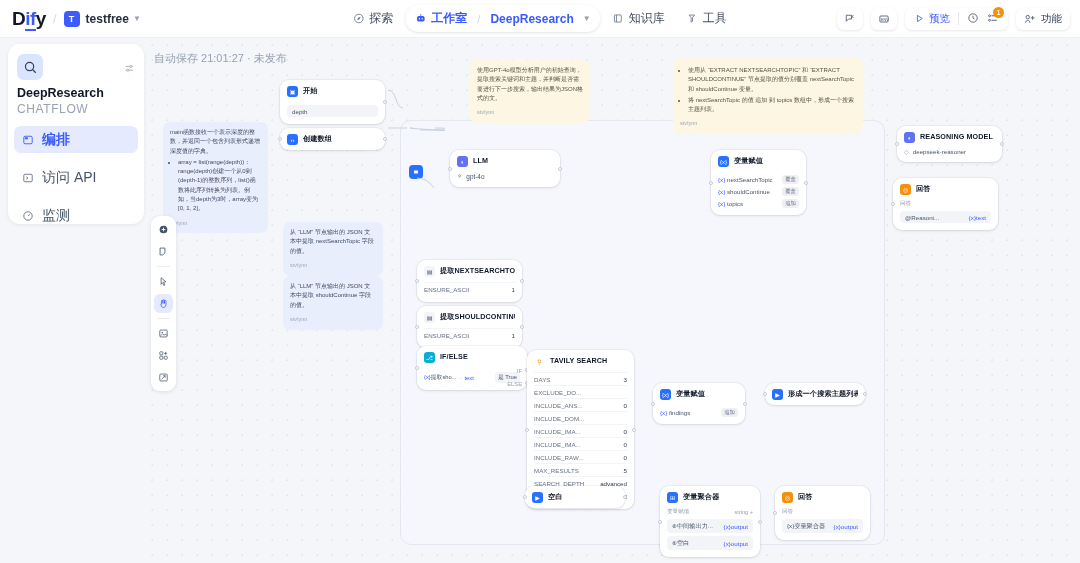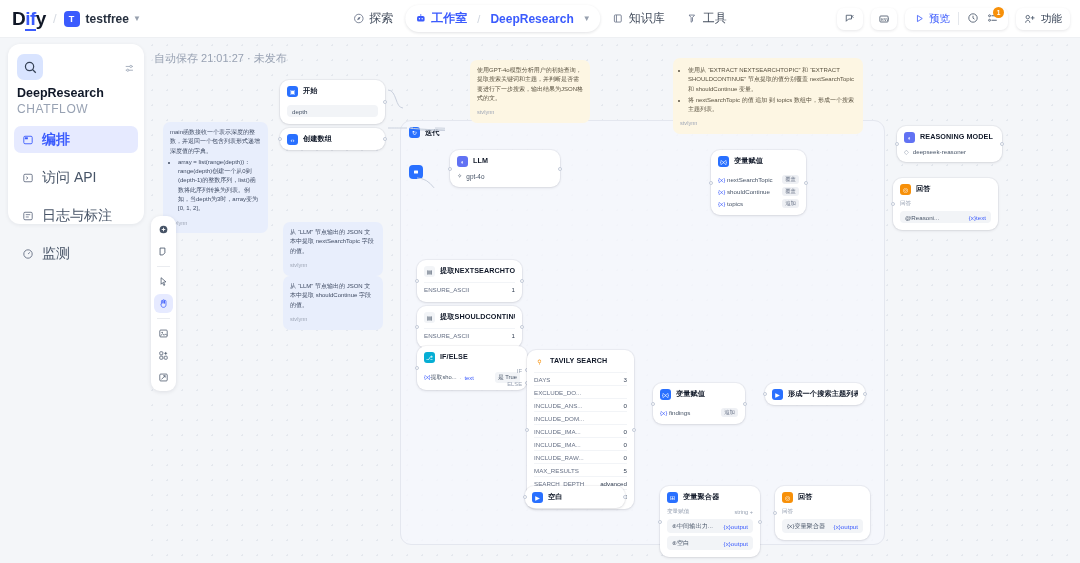--- a/index.html
+++ b/index.html
@@ -243,28 +243,20 @@
           <rect x="3.8" y="4.4" width="4" height="2.6" fill="#3b5bfd"></rect>
         </svg>
       <span>编排</span>
     </div>
     <div class="navrow">
       <svg width="12" height="12" viewBox="0 0 16 16">
           <rect x="2.4" y="3" width="11.2" height="10" rx="1.6" fill="none" stroke="#667085" stroke-width="1.2"></rect>
           <path d="M5.6 6.2L8 8l-2.4 1.8" fill="none" stroke="#667085" stroke-width="1.1"></path>
         </svg>
       <span>访问 API</span>
-    </div>
-    <div class="navrow">
-      <svg width="12" height="12" viewBox="0 0 16 16">
-          <rect x="2.4" y="3" width="11.2" height="10" rx="1.6" fill="none" stroke="#667085" stroke-width="1.2"></rect>
-          <line x1="5" y1="6.2" x2="11" y2="6.2" stroke="#667085" stroke-width="1.1"></line>
-          <line x1="5" y1="9.3" x2="9" y2="9.3" stroke="#667085" stroke-width="1.1"></line>
-        </svg>
-      <span>日志与标注</span>
     </div>
     <div class="navrow">
       <svg width="12" height="12" viewBox="0 0 16 16">
           <circle cx="8" cy="8" r="5.6" fill="none" stroke="#667085" stroke-width="1.2"></circle>
           <path d="M8 8l2.6-2.2" stroke="#667085" stroke-width="1.1"></path>
         </svg>
       <span>监测</span>
     </div>
   </div>
 </div>
@@ -296,24 +288,20 @@
       <path d="M742 395 C760 395, 755 395, 768 395"></path>
       <path d="M846 395 C880 400, 790 470, 770 490"></path>
       <path d="M630 458 C645 470, 640 455, 655 458"></path>
       <path d="M585 478 C585 490, 520 490, 528 495"></path>
       <path d="M628 497 C645 497, 650 497, 662 497"></path>
       <path d="M762 497 C770 497, 772 497, 778 497"></path>
     </g>
   </svg>
 
   <div class="iterbox">
-    <div class="iterhead">
-      <span class="nico" style="background:#2970ff;">↻</span>
-      <span class="ntitle">迭代</span>
-    </div>
     <div style="position:absolute;left:8px;top:44px;width:14px;height:14px;border-radius:4px;background:#2970ff;display:flex;align-items:center;justify-content:center;">
       <svg width="8" height="8" viewBox="0 0 16 16">
           <rect x="4" y="5" width="8" height="6" rx="1" fill="#fff"></rect>
         </svg>
     </div>
   </div>
 
   <div class="note blue" style="left:18px;top:84px;width:105px;">
     <div>main函数接收一个表示深度的整数，并返回一个包含列表形式递增深度值的字典。</div>
     <ul>

